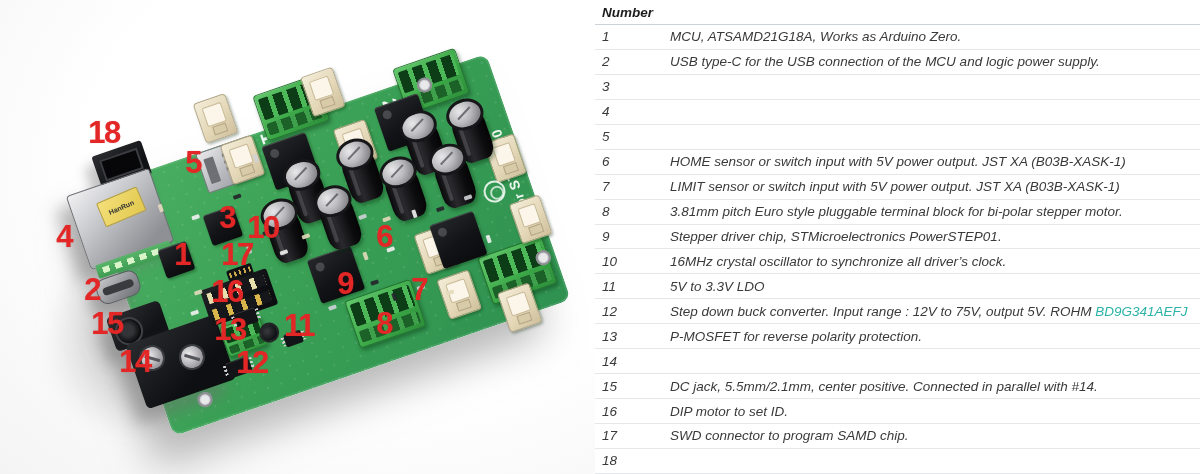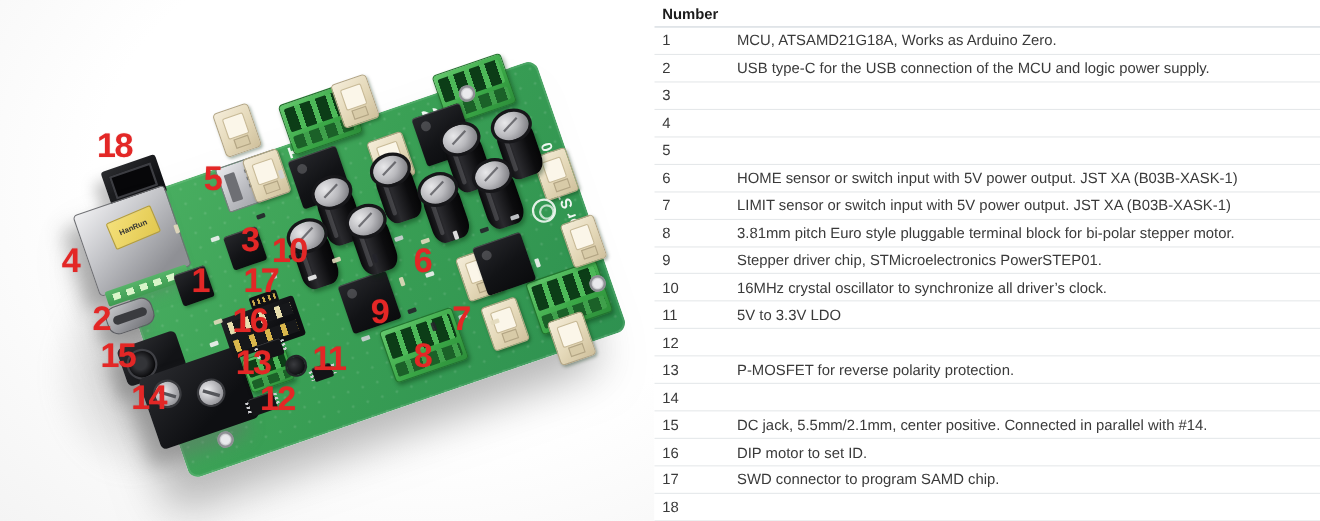--- a/index.html
+++ b/index.html
@@ -108,21 +108,21 @@
   .dot { position:absolute; border-radius:1px; }
 
   
   .callout {
     position:absolute; transform:translate(-50%,-50%);
     font:700 31px "Liberation Sans",sans-serif; letter-spacing:-1.5px;
     color:#e32726; text-shadow:0 0 1px rgba(210,30,30,.45);
   }
 
   
-  .spec-table { position:absolute; left:595px; top:0; width:605px; height:474px; background:#fff; }
+  .spec-table { position:absolute; left:595px; top:0; width:605px; height:474px; background:#fff;font-style:italic; }
   .thead { display:flex; align-items:center; height:25px; border-bottom:1px solid #ccd3d9; }
   .thead span { font-size:13.5px; font-weight:700; color:#1c1c1c; }
   .cell-n { width:75px; padding-left:7px; flex:none; }
   .cell-d { flex:1; padding-right:4px; }
   .trow { display:flex; align-items:center; height:24.95px; border-bottom:1px solid #e5e8ea; }
   .trow span { font-size:13.5px; color:#3a3a3a; white-space:nowrap; }
   .part-link { color:#2bb3a8; text-decoration:none; cursor:pointer; }
 </style>
 </head>
 <body>
@@ -310,20 +310,21 @@
         <div class="trow">
           <span class="cell-n">10</span>
           <span class="cell-d">16MHz crystal oscillator to synchronize all driver’s clock.</span>
         </div>
         <div class="trow">
           <span class="cell-n">11</span>
           <span class="cell-d">5V to 3.3V LDO</span>
         </div>
         <div class="trow">
           <span class="cell-n">12</span>
+          <span class="cell-d">Step down buck converter. Input range : 12V to 75V, output 5V. ROHM <a class="part-link">BD9G341AEFJ</a></span>
         </div>
         <div class="trow">
           <span class="cell-n">13</span>
           <span class="cell-d">P-MOSFET for reverse polarity protection.</span>
         </div>
         <div class="trow">
           <span class="cell-n">14</span>
         </div>
         <div class="trow">
           <span class="cell-n">15</span>

